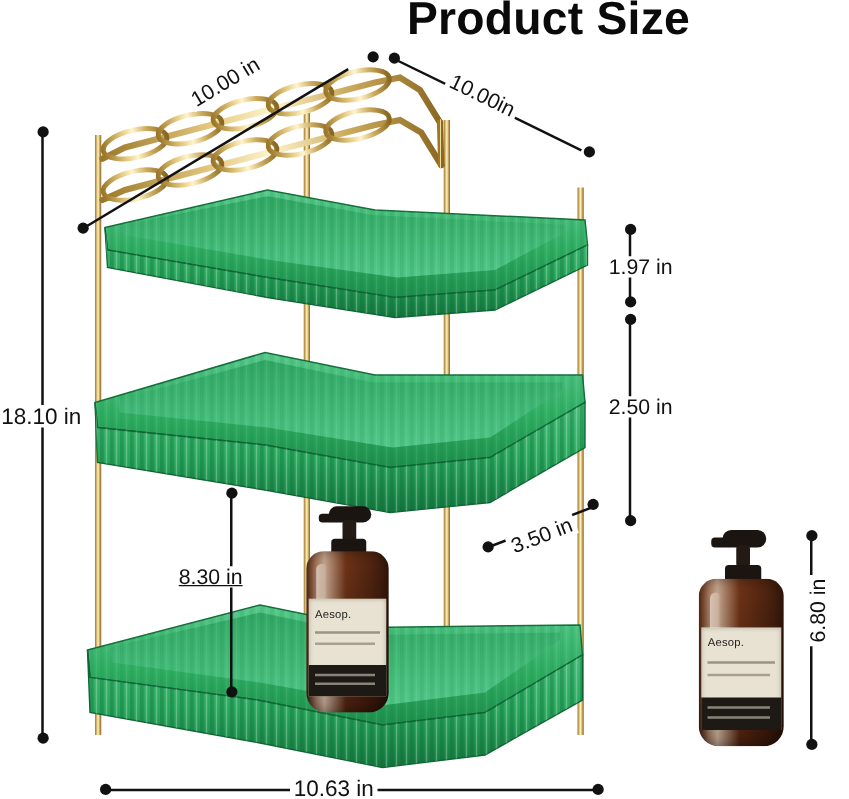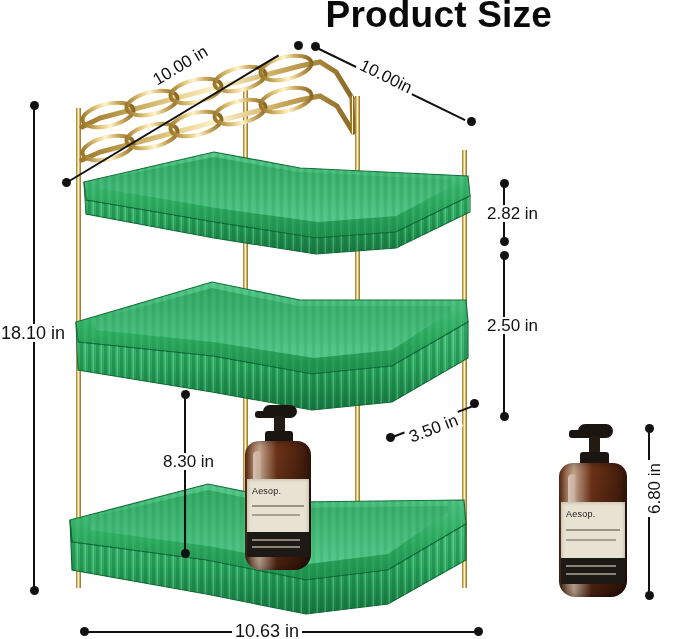--- a/index.html
+++ b/index.html
@@ -200,42 +200,42 @@
     <div class="dimline v" style="left:33px;top:105px;height:486px;"></div>
     <div class="dot" style="left:30px;top:101px;"></div>
     <div class="dot" style="left:30px;top:586px;"></div>
     <div class="dlabel big" style="left:-2px;top:324px;">18.10 in</div>
   </div>
 
   <div>
     <div class="dimline v" style="left:503px;top:183px;height:58px;"></div>
     <div class="dot" style="left:500px;top:179px;"></div>
     <div class="dot" style="left:500px;top:237px;"></div>
-    <div class="dlabel" style="left:484px;top:205px;">2.82 in</div>
+    <div class="dlabel" style="left:484px;top:205px;">1.97 in</div>
   </div>
 
   <div>
     <div class="dimline v" style="left:503px;top:255px;height:161px;"></div>
     <div class="dot" style="left:500px;top:251px;"></div>
     <div class="dot" style="left:500px;top:412px;"></div>
     <div class="dlabel" style="left:484px;top:317px;">2.50 in</div>
   </div>
 
   <div>
     <div class="diag" style="left:390px;top:437px;width:93px;transform:rotate(-21deg);"></div>
     <div class="dot" style="left:386px;top:433px;"></div>
     <div class="dot" style="left:470px;top:399px;"></div>
     <div class="dlabel" style="left:405px;top:420px;transform:rotate(-21deg);">3.50 in</div>
   </div>
 
   <div>
     <div class="dimline v" style="left:184px;top:394px;height:159px;"></div>
     <div class="dot" style="left:181px;top:390px;"></div>
     <div class="dot" style="left:181px;top:549px;"></div>
-    <div class="dlabel" style="left:160px;top:453px;">8.30 in</div>
+    <div class="dlabel" style="left:140px;top:453px;text-decoration:underline;">8.30 in</div>
   </div>
 
   <div>
     <div class="dimline h" style="left:84px;top:631px;width:398px;"></div>
     <div class="dot" style="left:80px;top:627px;"></div>
     <div class="dot" style="left:474px;top:627px;"></div>
     <div class="dlabel big" style="left:232px;top:622px;">10.63 in</div>
   </div>
 
   <div>

